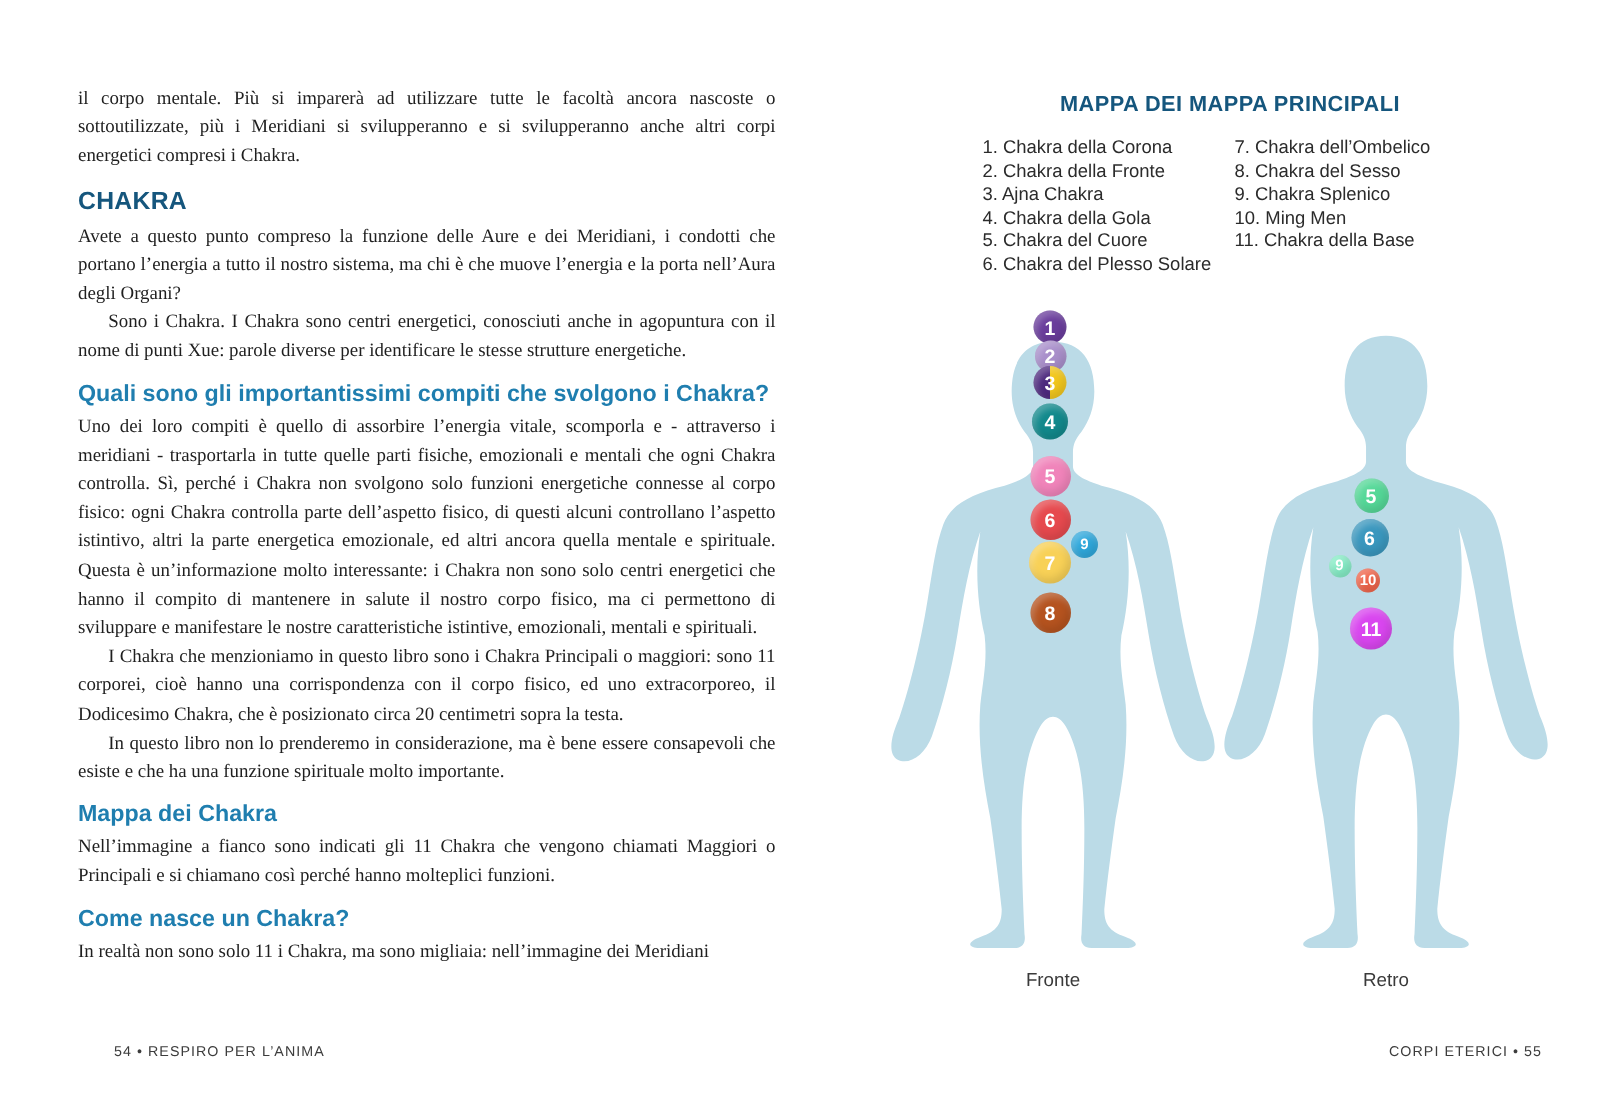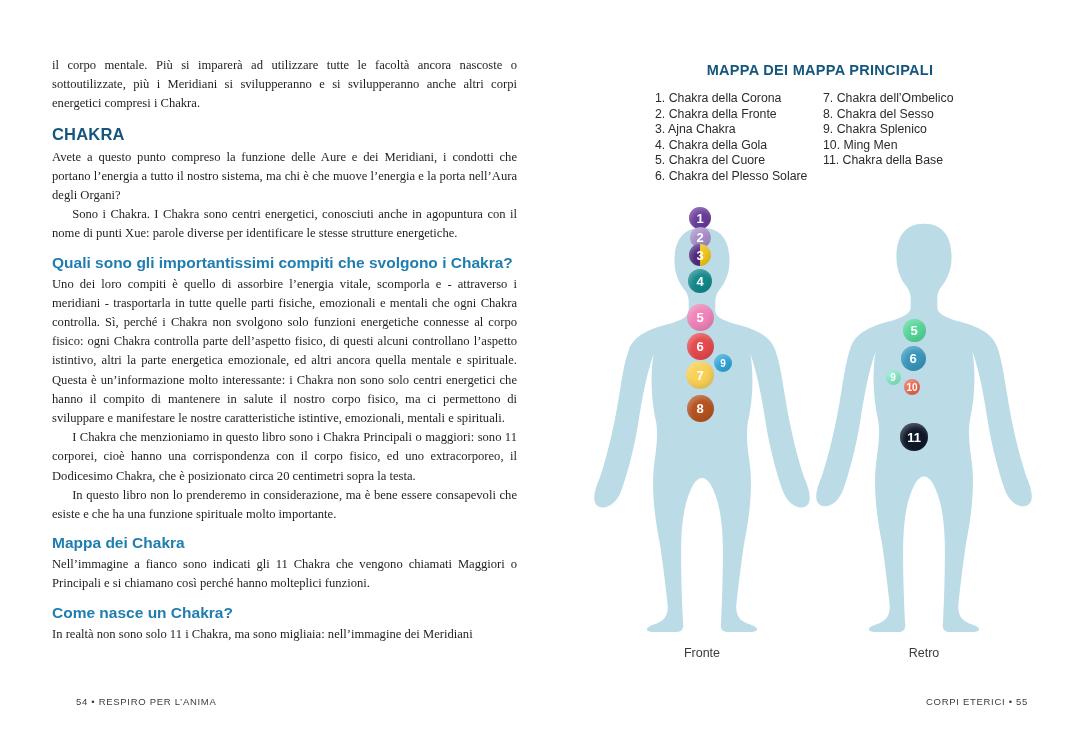--- a/index.html
+++ b/index.html
@@ -140,19 +140,19 @@
         C67,192 65,165 69,139
         C61,163 57,187 53,213 C49,239 42,267 35,287 C30,301 19,308 11,304
         C4,300 6,288 12,274 C20,250 28,216 33,182 C36,164 38,148 43,134
         C48,120 62,112 86,106 C98,102 106,98 106,92 L106,82
         C106,76 104,72 100,67 C95,60 91,50 91,38 C91,16 100,2 120,2 Z" fill="#BBDBE7"></path>
     </svg>
   <div class="dot" style="height: 23px; width: 23px; left: 92.5px; top: 96.5px; background-color: rgb(85, 216, 152); font-size: 13px;">5</div>
       <div class="dot" style="height: 25px; width: 25px; left: 90.5px; top: 123.5px; background-color: rgb(58, 151, 190); font-size: 13px;">6</div>
       <div class="dot" style="height: 15px; width: 15px; left: 75.5px; top: 147.5px; background-color: rgb(133, 237, 198); font-size: 10px;">9</div>
       <div class="dot" style="height: 16px; width: 16px; left: 94px; top: 157px; background-color: rgb(240, 101, 75); font-size: 10px;">10</div>
-      <div class="dot" style="height: 28px; width: 28px; left: 90px; top: 201px; background-color: #0f172a; font-size: 13px;">11</div>
+      <div class="dot" style="height: 28px; width: 28px; left: 90px; top: 183px; background-color: #d946ef; font-size: 13px;">11</div>
     </div>
   <div class="fig-label" style="left:810px;">Retro</div>
 
   <div class="footer right">CORPI ETERICI • 55</div>
 
 </div>
 
 </body></html>

